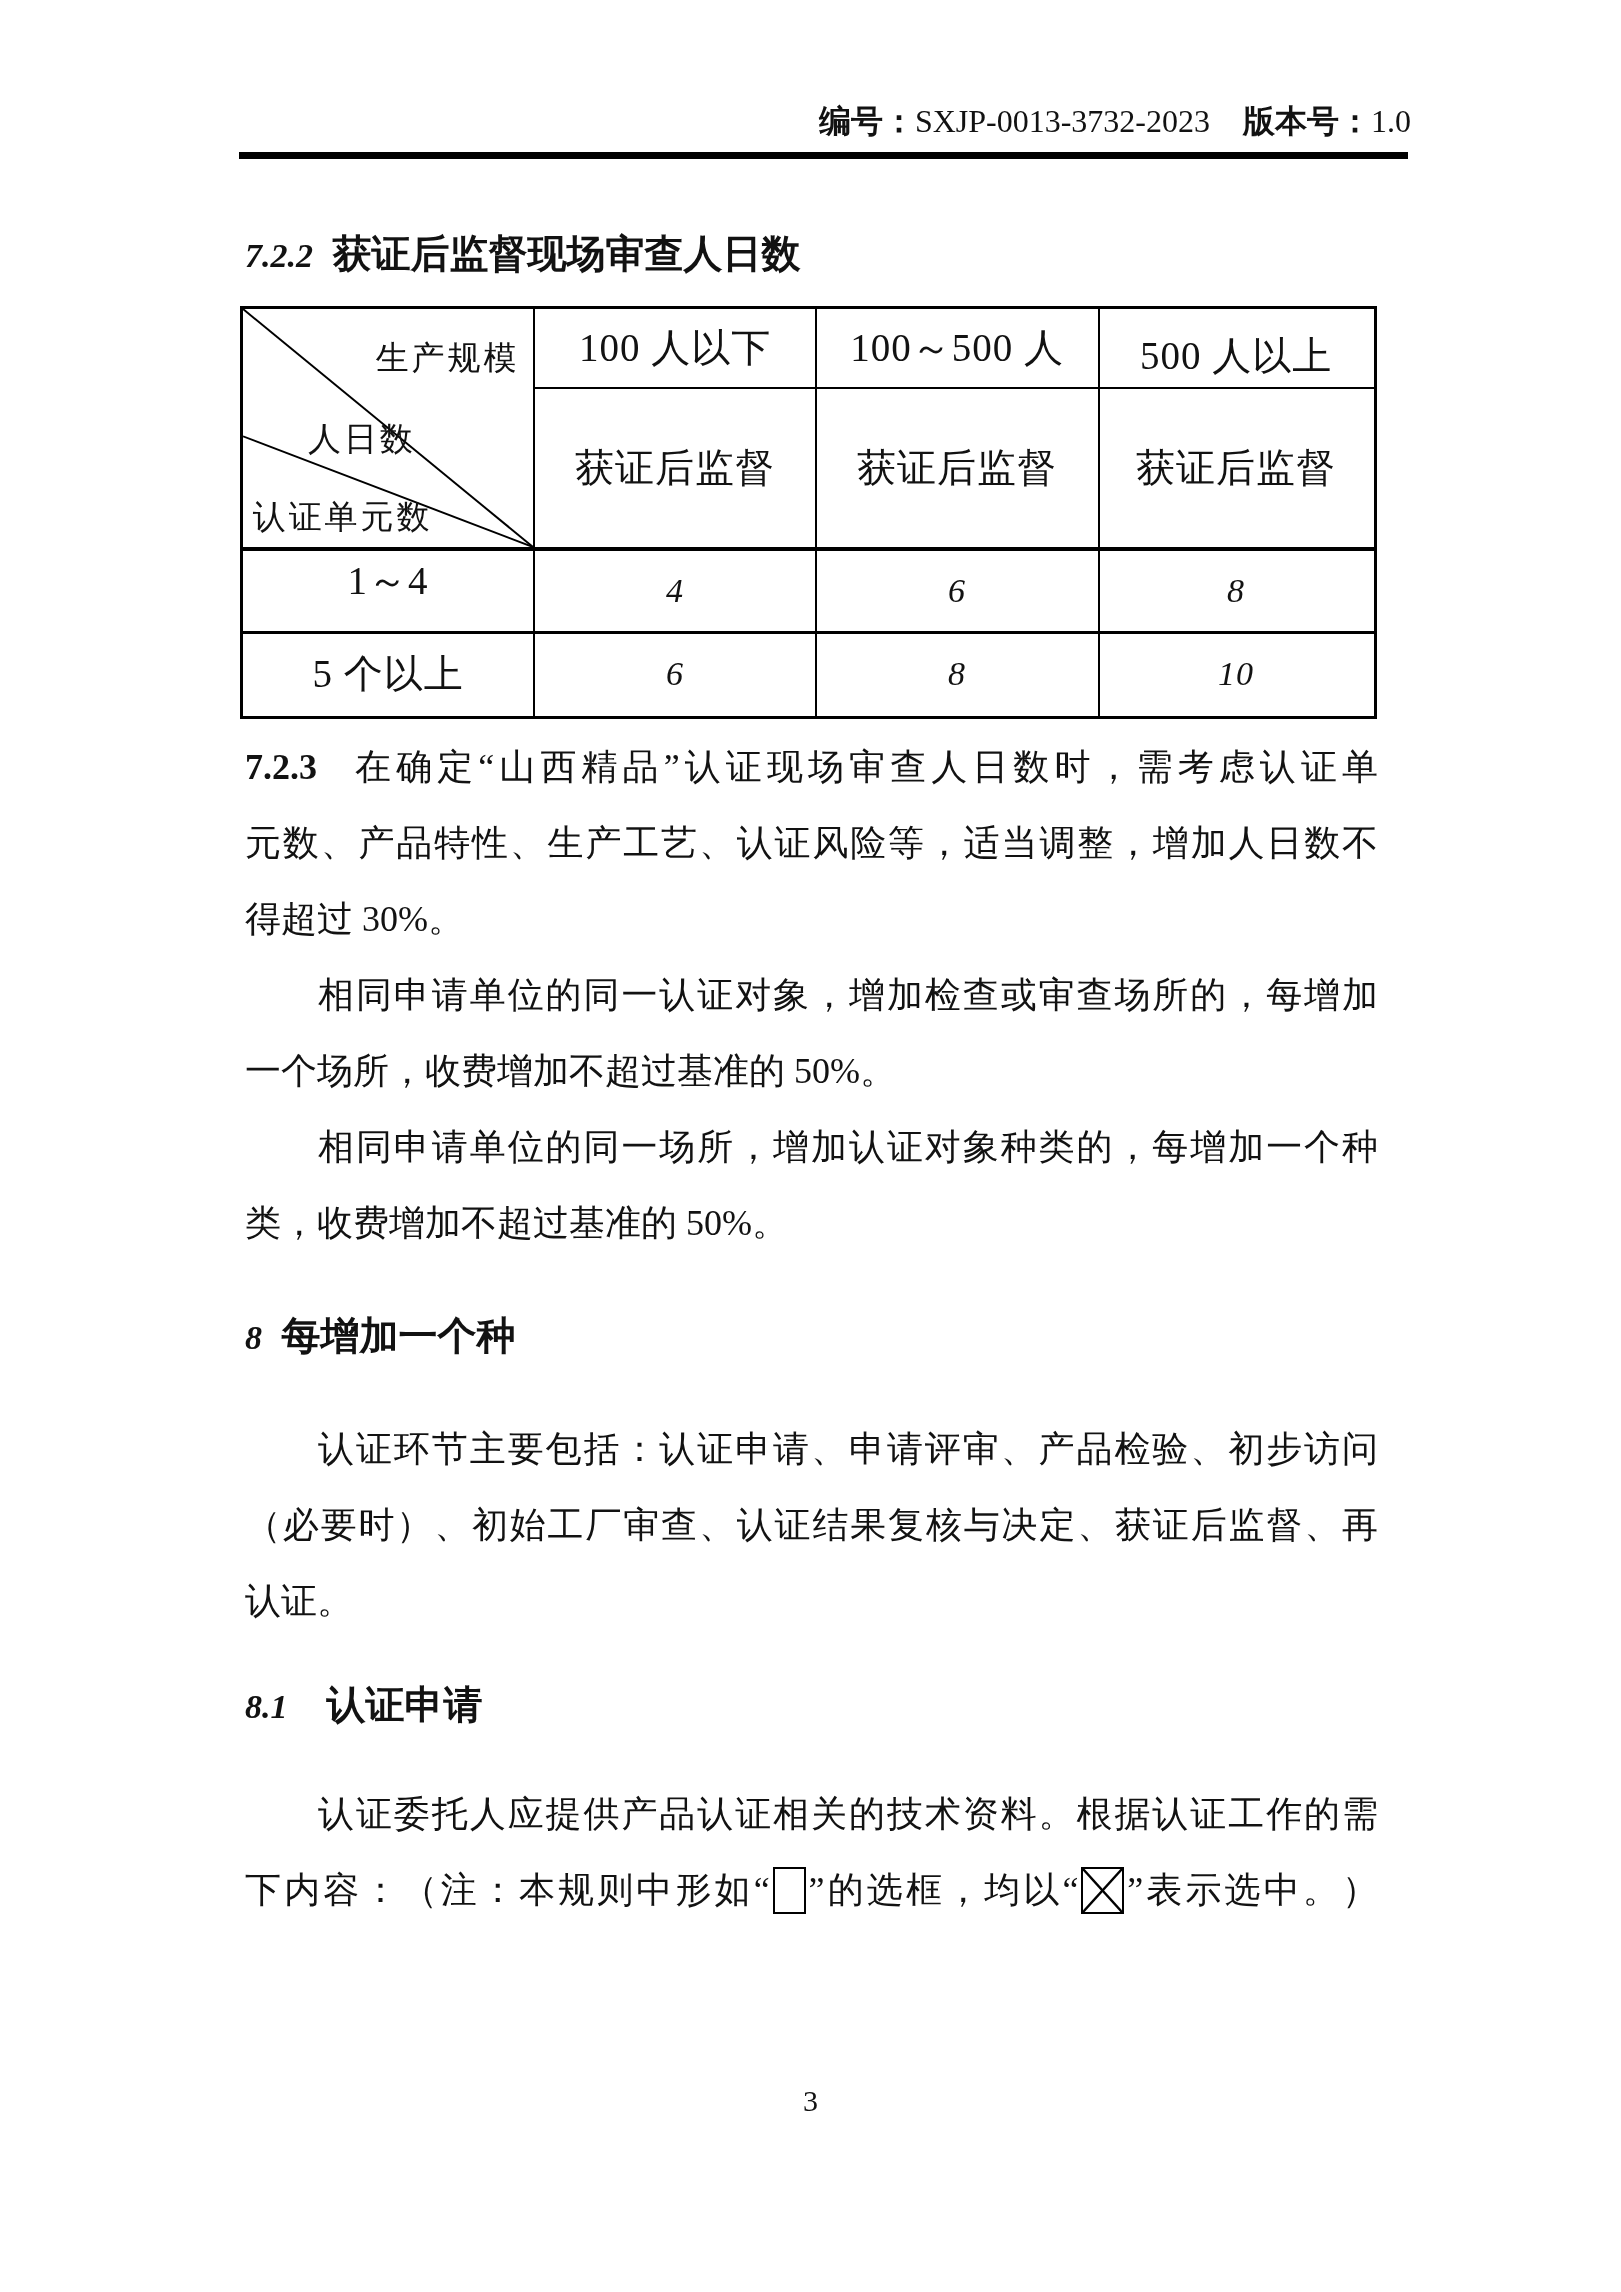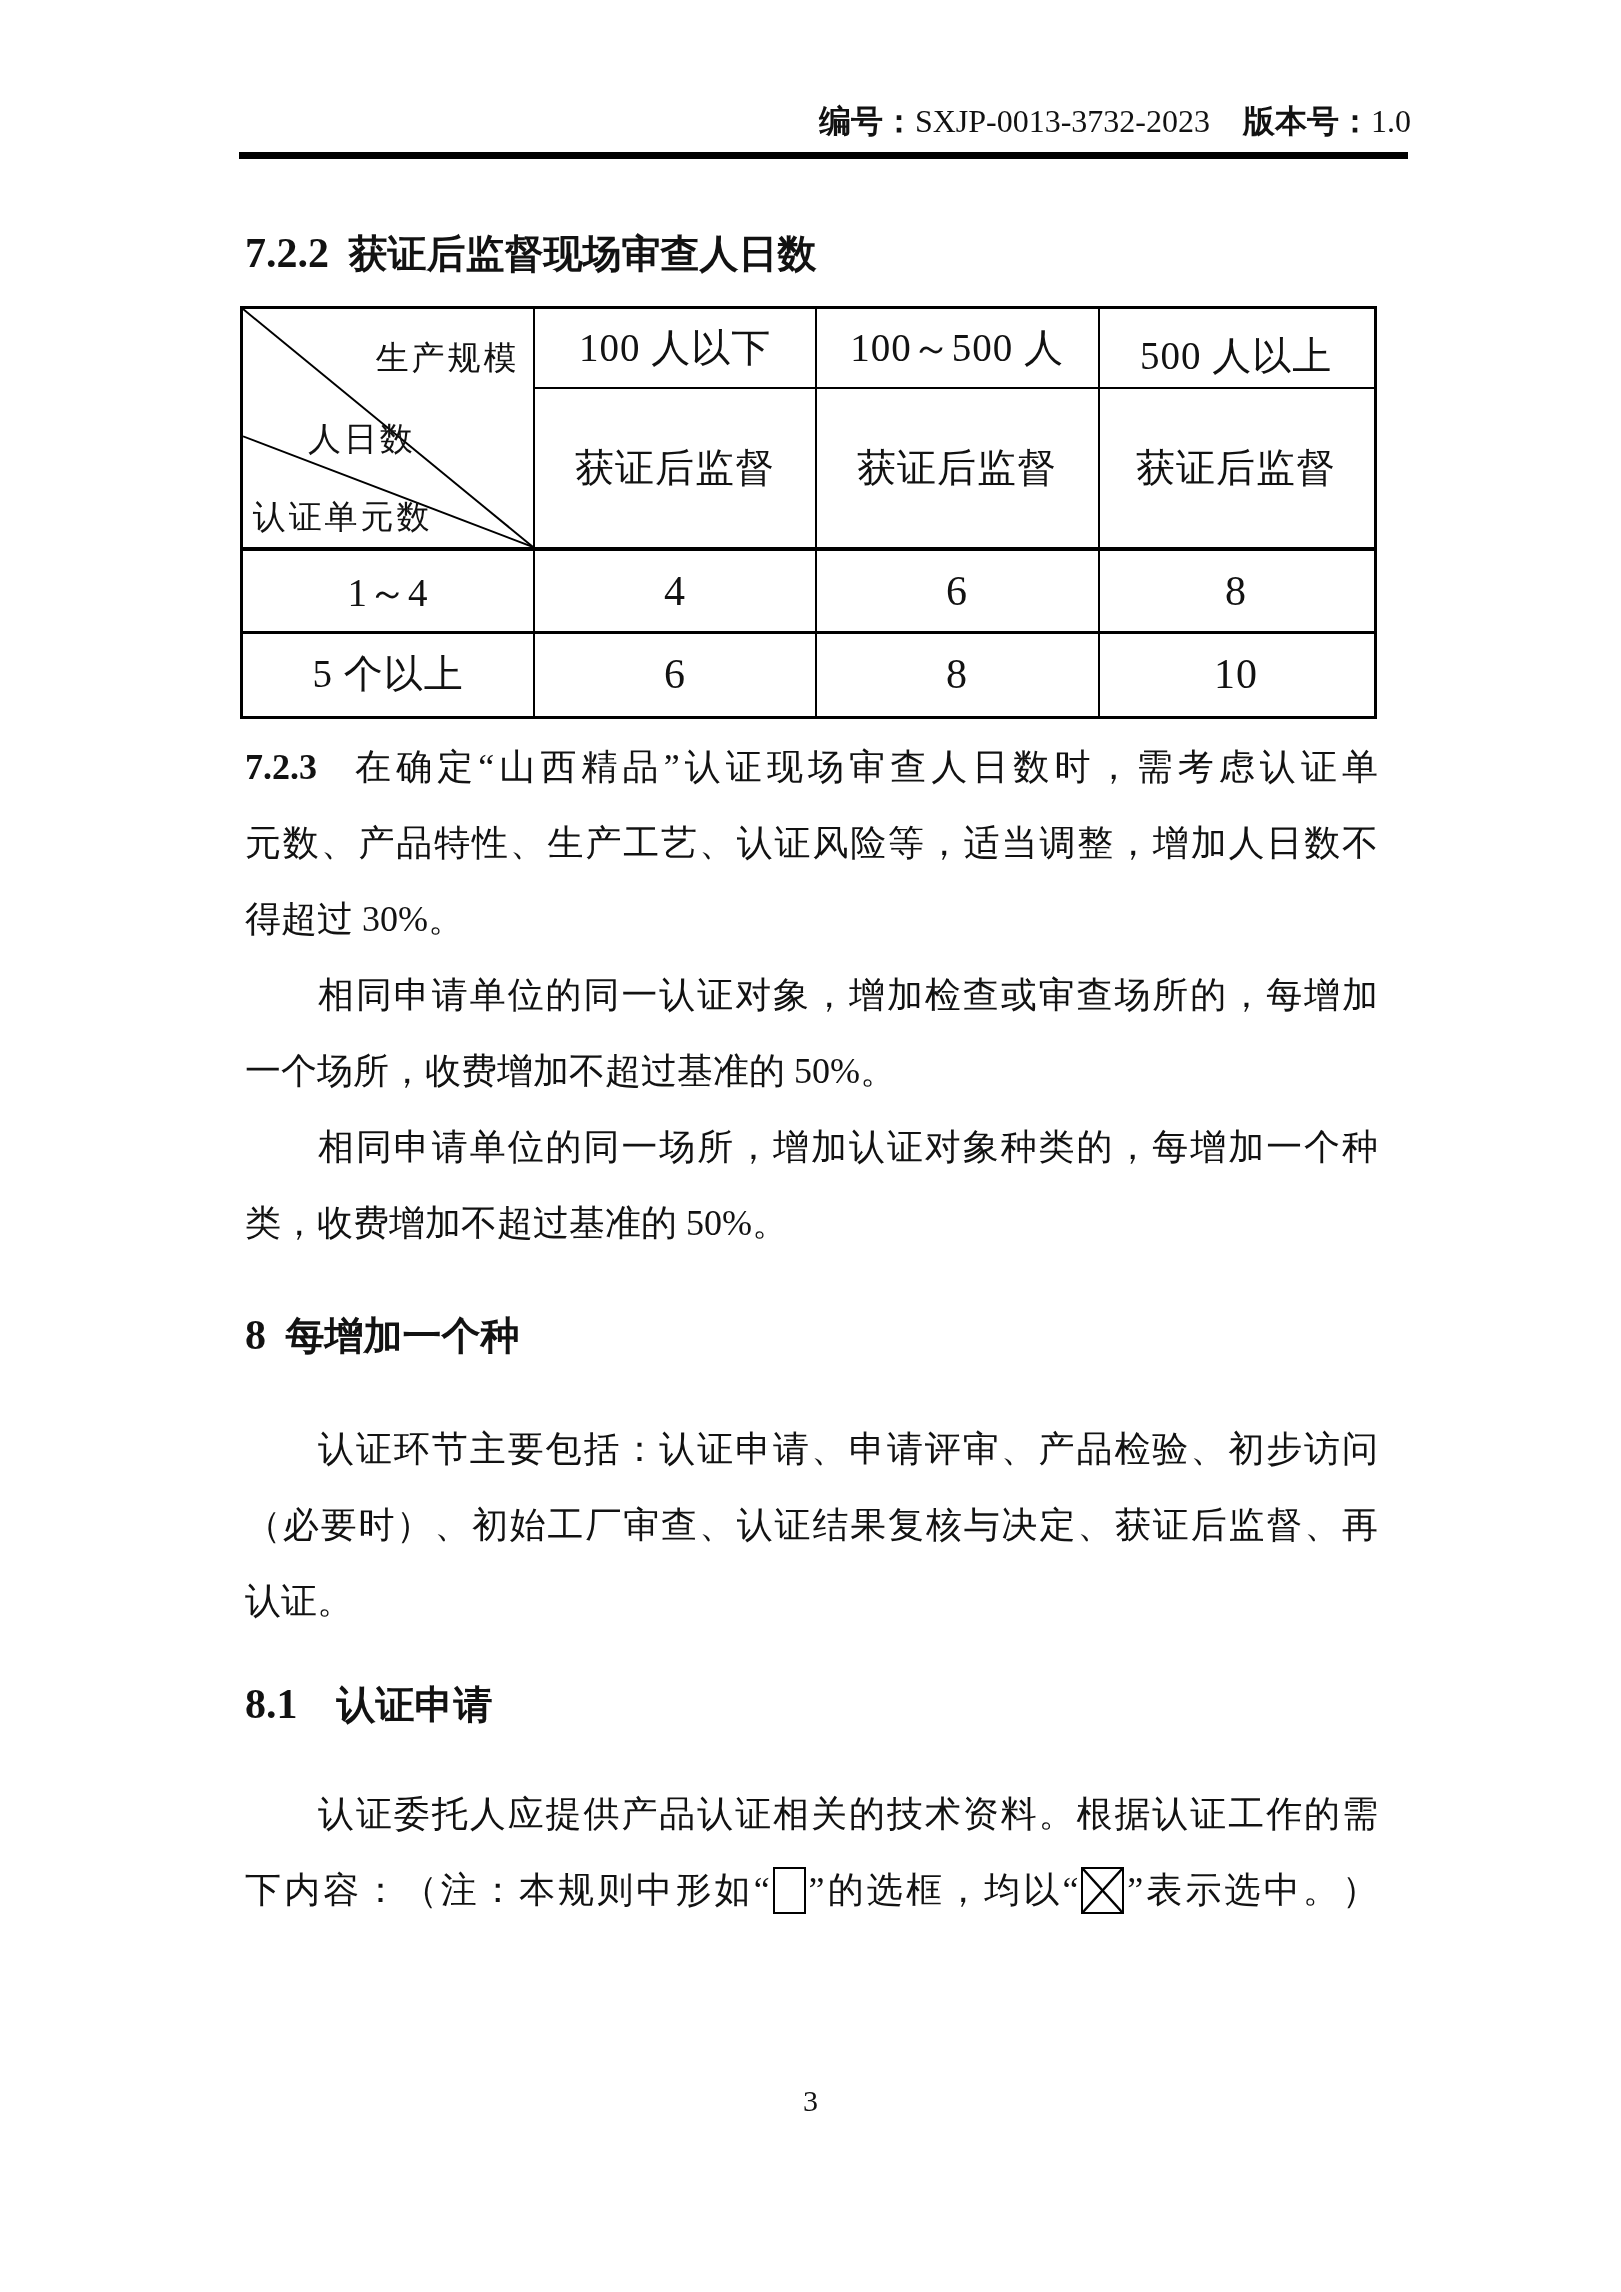--- a/index.html
+++ b/index.html
@@ -35,28 +35,28 @@
 
   
   .tbl { position:absolute; top:306px; left:240px; width:1137px; height:413px; border:3.9px solid #000; box-sizing:border-box; }
   .tl { position:absolute; background:#000; }
   .vl { top:0; width:2px; height:100%; }
   .vl1 { left:290px; } .vl2 { left:572px; } .vl3 { left:855px; }
   .hl1 { top:78px; left:290px; right:0; height:2px; }
   .hl2 { top:238px; left:0; right:0; height:3.9px; }
   .hl3 { top:322px; left:0; right:0; height:2.9px; }
   .cell { position:absolute; display:flex; align-items:center; justify-content:center; font-size:39px; letter-spacing:1px; white-space:nowrap; }
-  .num { font-size:42px; }
+  .num { font-size:34px;font-style:italic; }
   .cB1 { left:292px; top:0; width:280px; height:78px; }
   .cC1 { left:574px; top:0; width:280px; height:78px; }
   .cD1 { left:857px; top:8px; width:272px; height:78px; }
   .cB2 { left:292px; top:80px; width:280px; height:158px; }
   .cC2 { left:574px; top:80px; width:280px; height:158px; }
   .cD2 { left:857px; top:80px; width:272px; height:158px; }
-  .cA3 { left:0; top:256px; width:290px; height:56px; }
+  .cA3 { left:0; top:244px; width:290px; height:56px; }
   .cB3 { left:292px; top:242px; width:280px; height:80px; }
   .cC3 { left:574px; top:242px; width:280px; height:80px; }
   .cD3 { left:857px; top:242px; width:272px; height:80px; }
   .cA4 { left:0; top:325px; width:290px; height:79px; }
   .cB4 { left:292px; top:325px; width:280px; height:79px; }
   .cC4 { left:574px; top:325px; width:280px; height:79px; }
   .cD4 { left:857px; top:325px; width:272px; height:79px; }
   .diag { position:absolute; left:0; top:0; width:290px; height:238px; }
   .diag svg { position:absolute; left:0; top:0; width:100%; height:100%; }
   .dl { position:absolute; font-size:33px; letter-spacing:2.9px; white-space:nowrap; }

